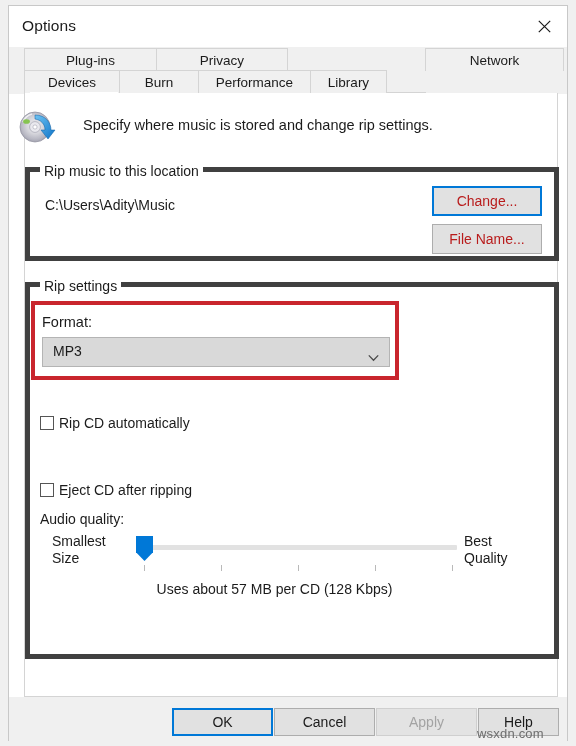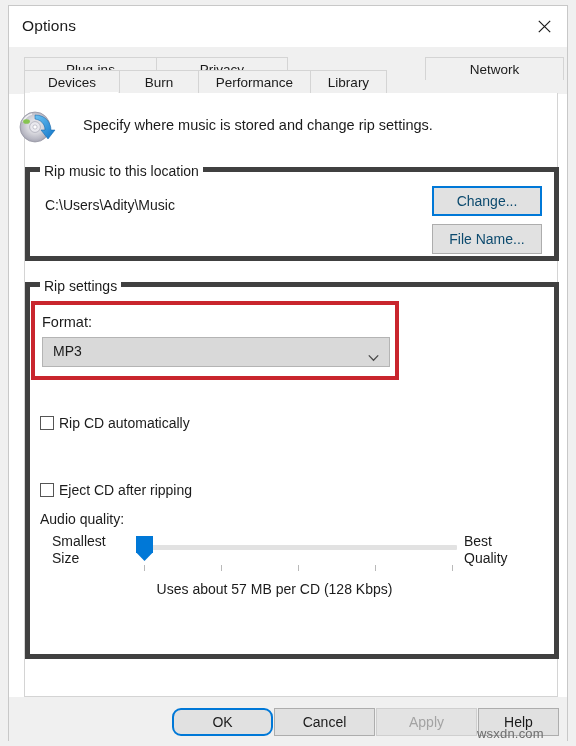--- a/index.html
+++ b/index.html
@@ -69,21 +69,21 @@
     left: 9px; top: 47px;
     width: 558px; height: 47px;
     background: #f0f0f0;
     box-sizing: border-box;
   }
   .tab-row {
     position: absolute;
     left: 0; height: 23px;
     display: flex;
   }
-  .tab-row.row-top { top: 10px; left: 15px; justify-content: flex-end; }
+  .tab-row.row-top { top: 1px; left: 15px; justify-content: flex-end; }
   .tab-row.row-bottom { top: 23px; left: 15px; }
 
   .tab {
     height: 23px;
     background: #f0f0f0;
     border: 1px solid #d4d4d4;
     border-bottom: none;
     margin-right: -1px;
     display: flex;
     align-items: center;
@@ -166,21 +166,21 @@
     color: #1b1b1b;
     white-space: nowrap;
   }
 
   
   .btn {
     position: absolute;
     background: #e1e1e1;
     border: 1px solid #adadad;
     font-size: 14px;
-    color: #0c4a6e;
+    color: #b91c1c;
     display: flex;
     align-items: center;
     justify-content: center;
     box-sizing: border-box;
     cursor: default;
     white-space: nowrap;
   }
   .btn.focused {
     border: 2px solid #0078d7;
   }
@@ -323,21 +323,21 @@
     font-size: 14px;
     color: #1b1b1b;
     display: flex;
     align-items: center;
     justify-content: center;
     box-sizing: border-box;
     cursor: default;
   }
   .fbtn.focused { border: 2px solid #0078d7; }
   .fbtn.disabled { color: #a3a3a3; border-color: #cfcfcf; background: #e3e3e3; }
-  #fbtn-ok     { left: 163px; width: 101px; border-radius: 9px; }
+  #fbtn-ok     { left: 163px; width: 101px; }
   #fbtn-cancel { left: 265px; width: 101px; }
   #fbtn-apply  { left: 367px; width: 101px; }
   #fbtn-help   { left: 469px; width: 81px; }
 
   .watermark {
     position: absolute;
     left: 477px; top: 726px;
     font-size: 13px;
     color: #6e6e6e;
     letter-spacing: 0.2px;

